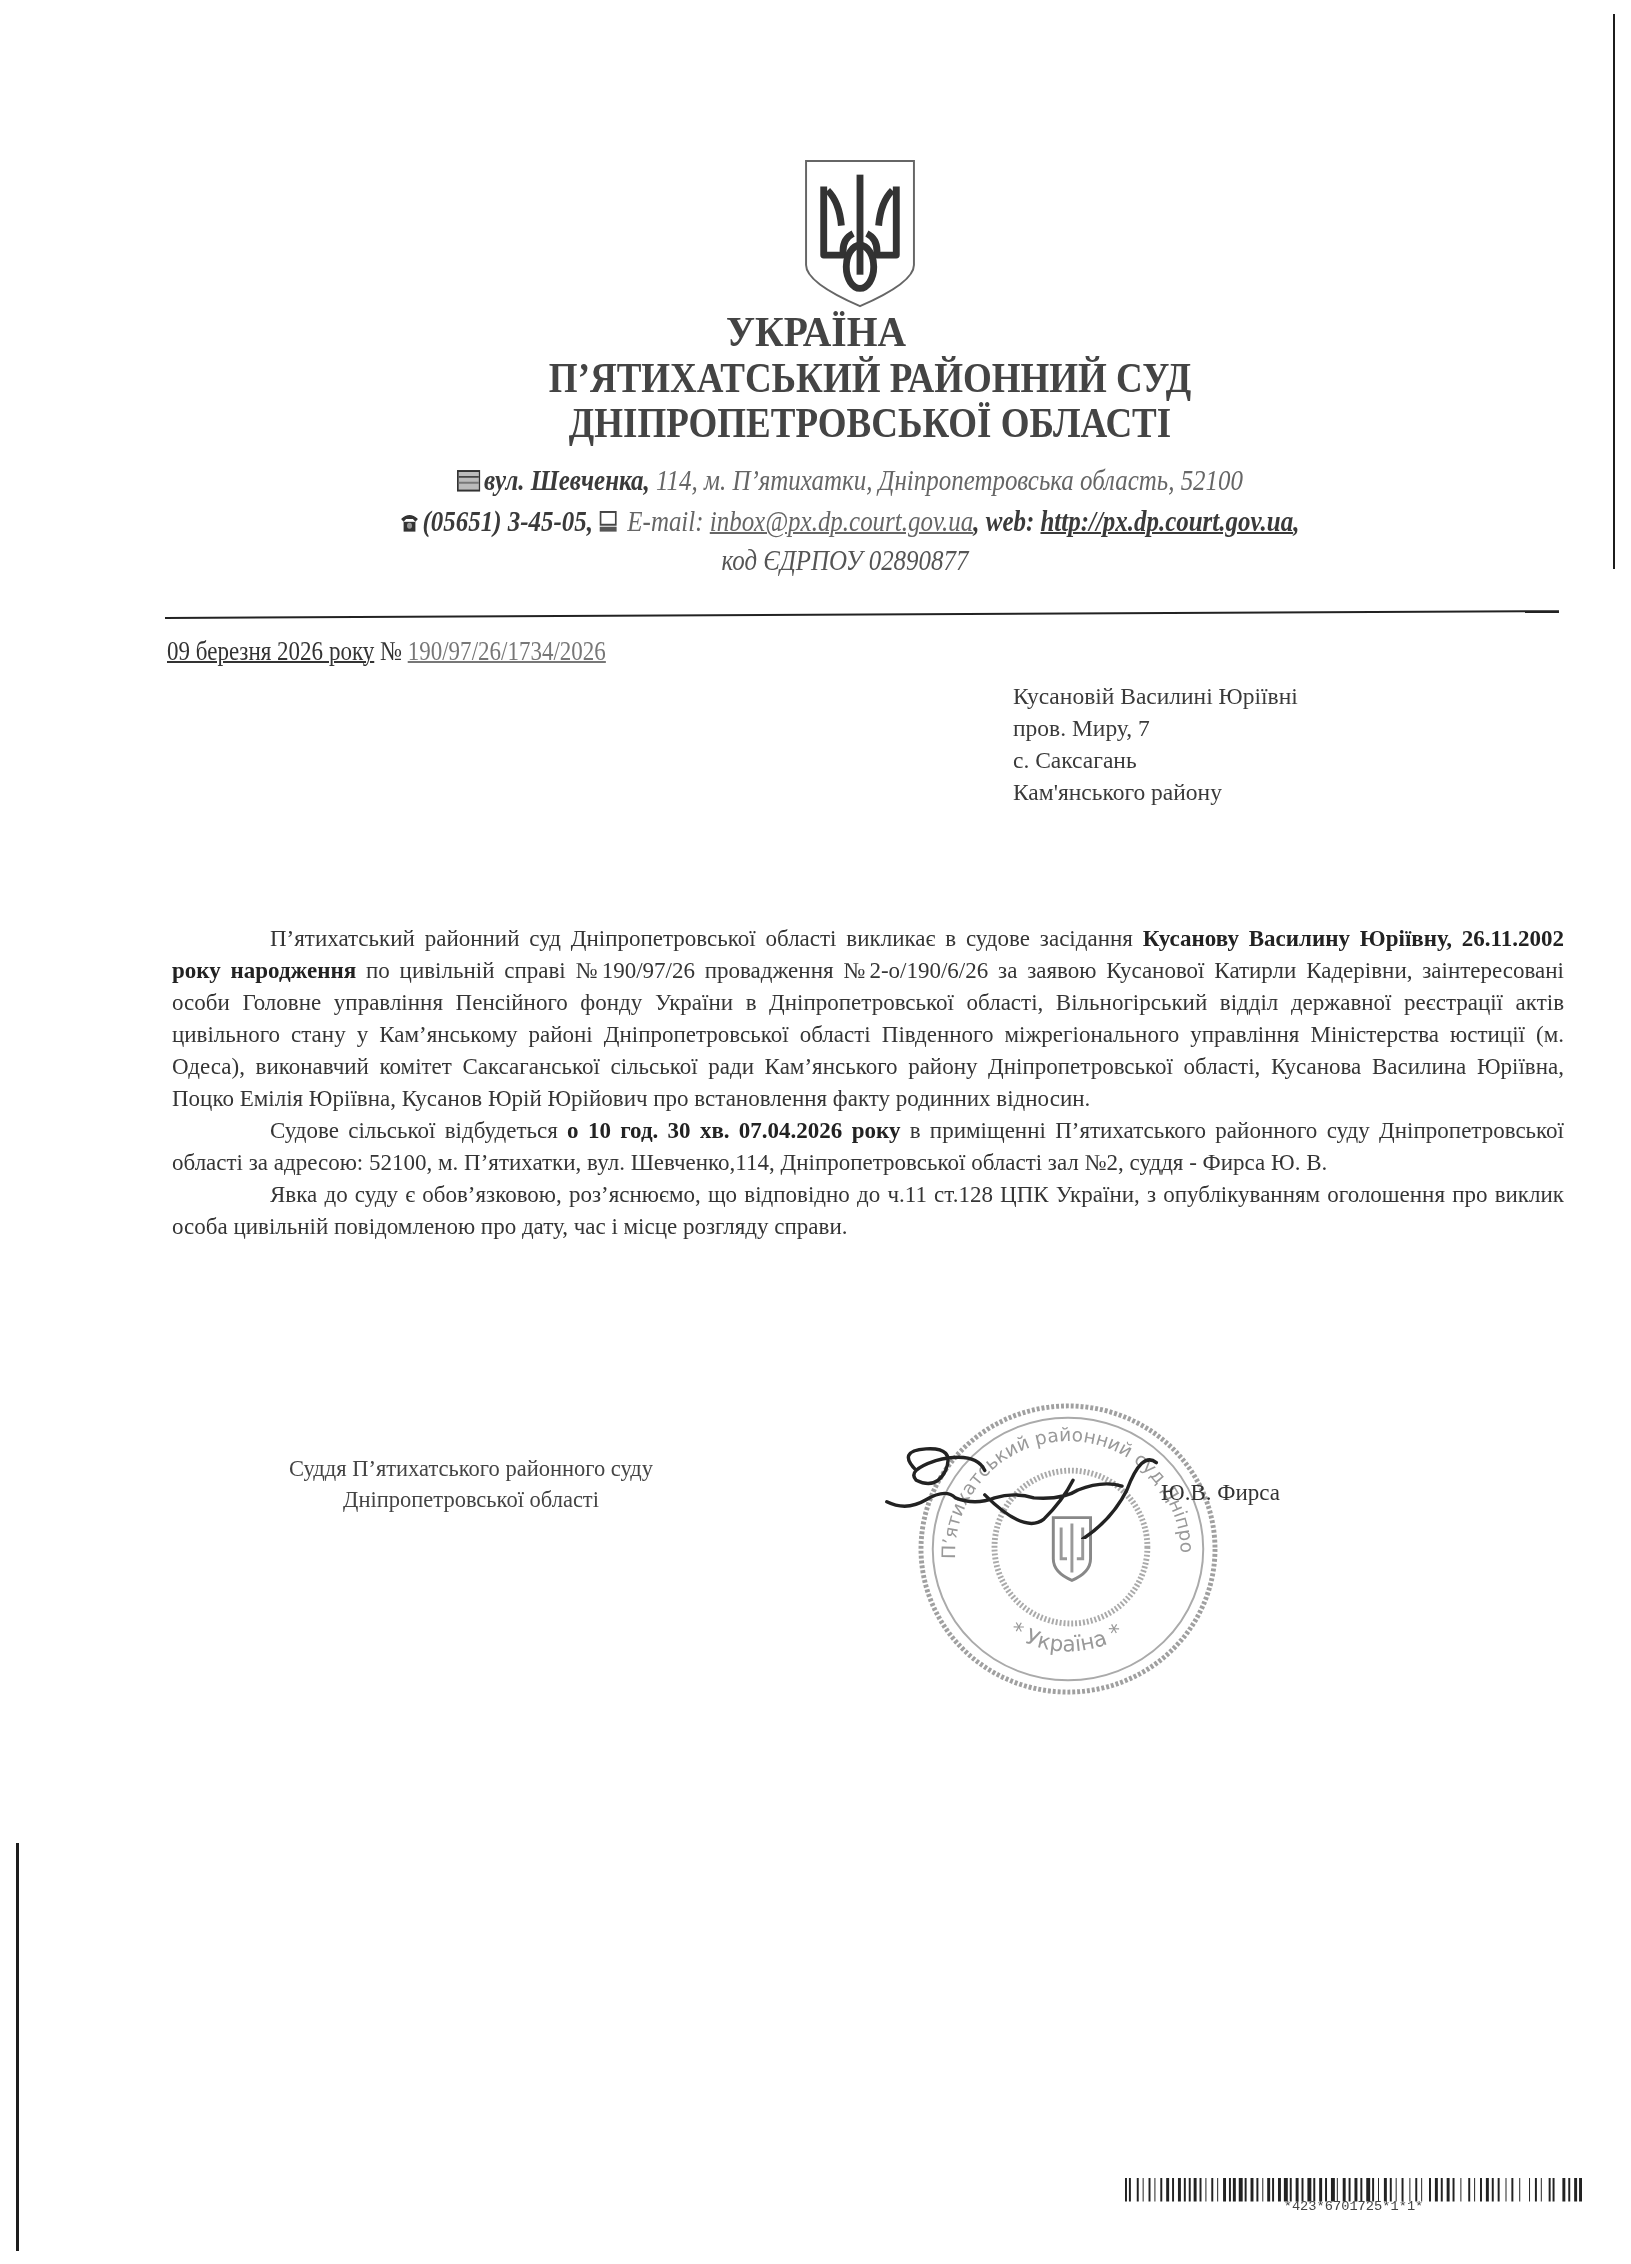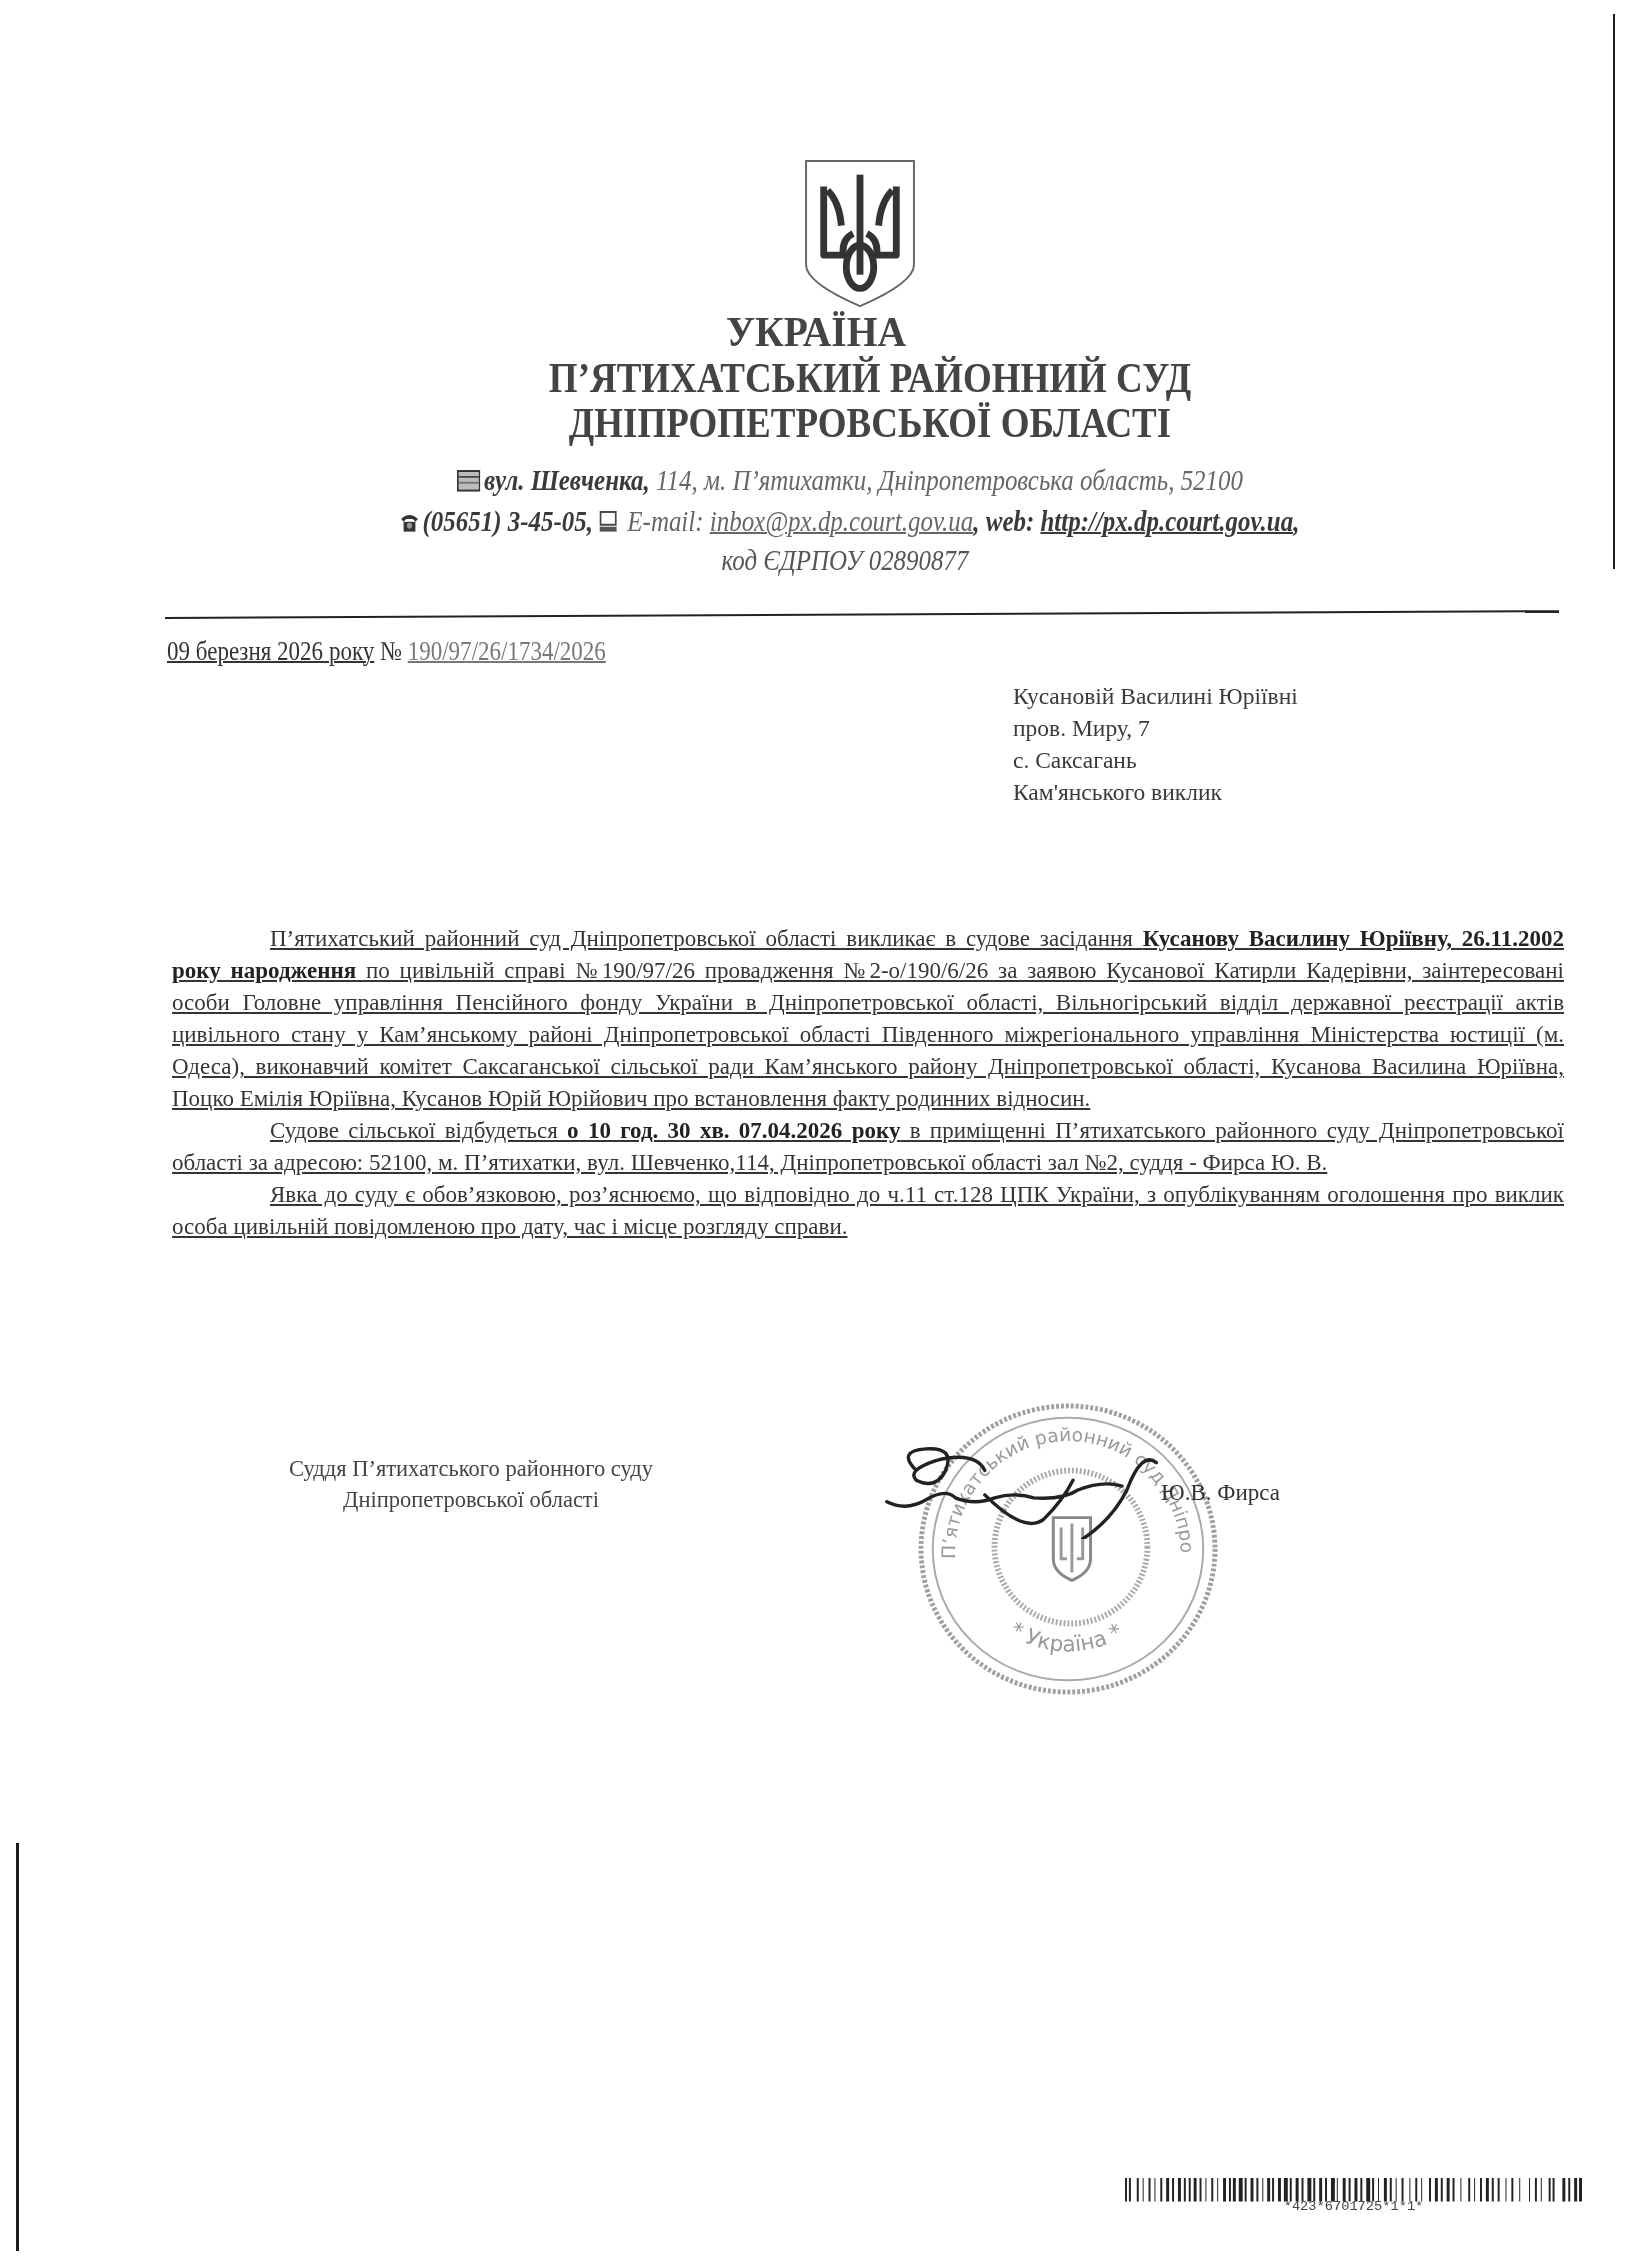--- a/index.html
+++ b/index.html
@@ -34,21 +34,21 @@
               color:#333; white-space:nowrap; transform:scaleX(0.84); transform-origin:left; }
   #dateline u { text-decoration-thickness:2px; }
   #dateline .num { color:#777; }
 
   #recipient { position:absolute; left:1013px; top:680px; font-size:23.5px; line-height:32px;
                color:#3a3a3a; font-family:"Liberation Serif",serif; }
   #recipient div { white-space:nowrap; }
 
   #body { position:absolute; left:172px; top:923px; width:1392px; font-size:23px;
           line-height:32px; color:#353535; text-align:justify; }
-  #body p { margin:0; text-indent:98px;text-decoration:underline; }
+  #body p { margin:0; text-indent:98px; }
   #body b { color:#222; }
 
   #sig-caption { position:absolute; left:289px; top:1453px; font-size:22.5px; line-height:31px; color:#444; }
   #sig-caption div { white-space:nowrap;text-align:center; }
   #sig-name { position:absolute; left:1161px; top:1478px; font-size:23px; line-height:29px; color:#333; white-space:nowrap;text-align:right; }
 
   #stamp { position:absolute; left:916px; top:1402px; width:304px; height:294px; }
   #signature { position:absolute; left:877px; top:1441px; width:294px; height:98px; }
 
   #barcode { position:absolute; left:1125px; top:2178px; width:457px; height:23.5px; }
@@ -110,21 +110,21 @@
 <div id="divider"></div>
 
 <div id="dateline">
   <u>09 березня 2026 року</u><span> № </span><u class="num">190/97/26/1734/2026</u>
 </div>
 
 <div id="recipient">
   <div>Кусановій Василині Юріївні</div>
   <div>пров. Миру, 7</div>
   <div>с. Саксагань</div>
-  <div>Кам'янського виклик</div>
+  <div>Кам'янського району</div>
 </div>
 
 <div id="body">
   <p><span>П’ятихатський районний суд Дніпропетровської області викликає в судове засідання </span><b>Кусанову Василину Юріївну, 26.11.2002 року народження</b><span>  по цивільній справі №190/97/26 провадження №2-о/190/6/26 за заявою Кусанової Катирли Кадерівни, заінтересовані особи Головне управління Пенсійного фонду України в Дніпропетровської області,  Вільногірський відділ державної реєстрації актів цивільного стану у Кам’янському районі Дніпропетровської області Південного міжрегіонального управління Міністерства юстиції (м. Одеса), виконавчий комітет Саксаганської сільської ради Кам’янського району Дніпропетровської області, Кусанова Василина Юріївна, Поцко Емілія Юріївна, Кусанов Юрій Юрійович  про встановлення факту родинних відносин.</span></p>
   <p><span>Судове сільської відбудеться </span><b>о 10 год. 30 хв. 07.04.2026 року</b><span> в приміщенні  П’ятихатського районного суду Дніпропетровської області за адресою: 52100, м. П’ятихатки, вул. Шевченко,114, Дніпропетровської області зал №2, суддя - Фирса Ю. В.</span></p>
   <p>Явка до суду є обов’язковою, роз’яснюємо, що відповідно до ч.11 ст.128 ЦПК України, з опублікуванням  оголошення про виклик особа цивільній повідомленою про дату, час і місце розгляду справи.</p>
 </div>
 
 <div id="stamp">
   <svg width="304" height="294" viewBox="0 0 310 300">

